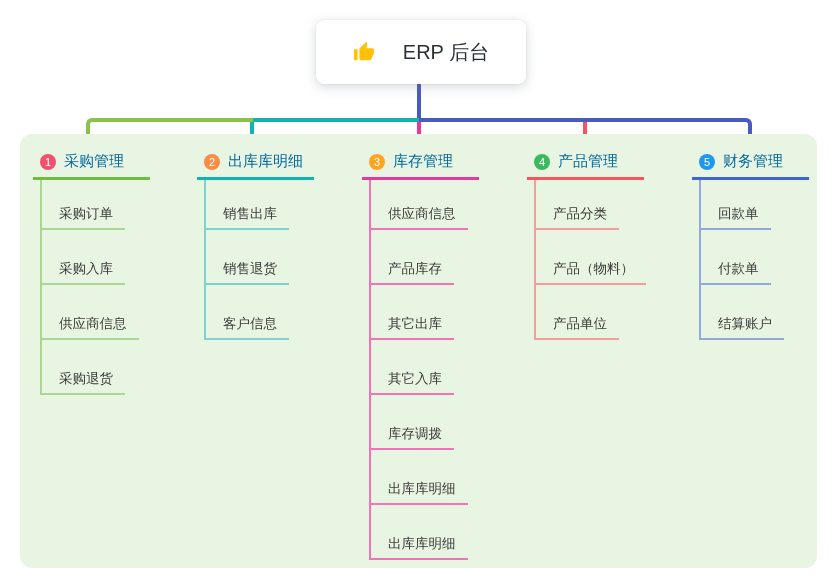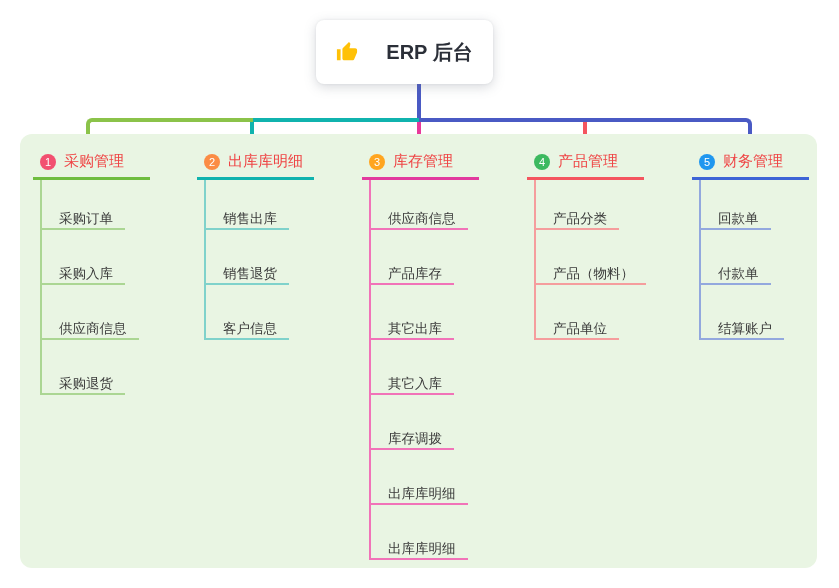--- a/index.html
+++ b/index.html
@@ -11,30 +11,29 @@
     width: 839px;
     height: 588px;
     background: #ffffff;
     overflow: hidden;
   }
 
   
   .root-node {
     position: absolute;
     left: 316px; top: 20px;
-    width: 177px; height: 64px;
+    width: 210px; height: 64px;
     background: #ffffff;
     border-radius: 8px;
     box-shadow: 0 3px 12px rgba(110,120,130,.28), 0 0 2px rgba(110,120,130,.15);
     display: flex; align-items: center; justify-content: center;
     gap: 28px;
     font-size: 20px;
     color: #2b2f38;
     z-index: 5;
-    font-weight: bold;
   }
   .root-node svg { display: block; }
 
   
   .conn { position: absolute; }
   .conn-stem   { left: 417px; top: 84px;  width: 4px;   height: 38px; background: var(--stem); }
   .conn-left   { left: 86px;  top: 118px; width: 167px; height: 28px;
                  border-left: 4px solid var(--conn-0); border-top: 4px solid var(--conn-0);
                  border-top-left-radius: 6px; }
   .conn-teal   { left: 250px; top: 118px; width: 169px; height: 28px;
@@ -72,40 +71,41 @@
   .badge {
     width: 16px; height: 16px; flex: 0 0 16px;
     border-radius: 50%;
     background: var(--badge);
     color: #ffffff;
     font-size: 11px; line-height: 16px; text-align: center;
   }
   .branch-title {
     font-size: 15px;
     font-weight: 500;
-    color: #ef4444;
+    color: #0369a1;
     white-space: nowrap;
   }
 
   .children {
     margin-left: 7px;
     border-left: 2px solid var(--child-line);
     width: max-content;
   }
   .child {
     height: 55px;
     width: max-content;
     display: flex; align-items: flex-end;
     padding: 0 12px 0 17px;
     border-bottom: 2px solid var(--child-line);
   }
   .child:first-child { height: 50px; }
   .child-label {
     font-size: 13.5px;
     color: #3a3a3a;
+    padding-bottom: 5px;
     white-space: nowrap;
   }
 </style>
 </head>
 <body>
 
 <div id="canvas">
 
   <div class="root-node">
     <span>

